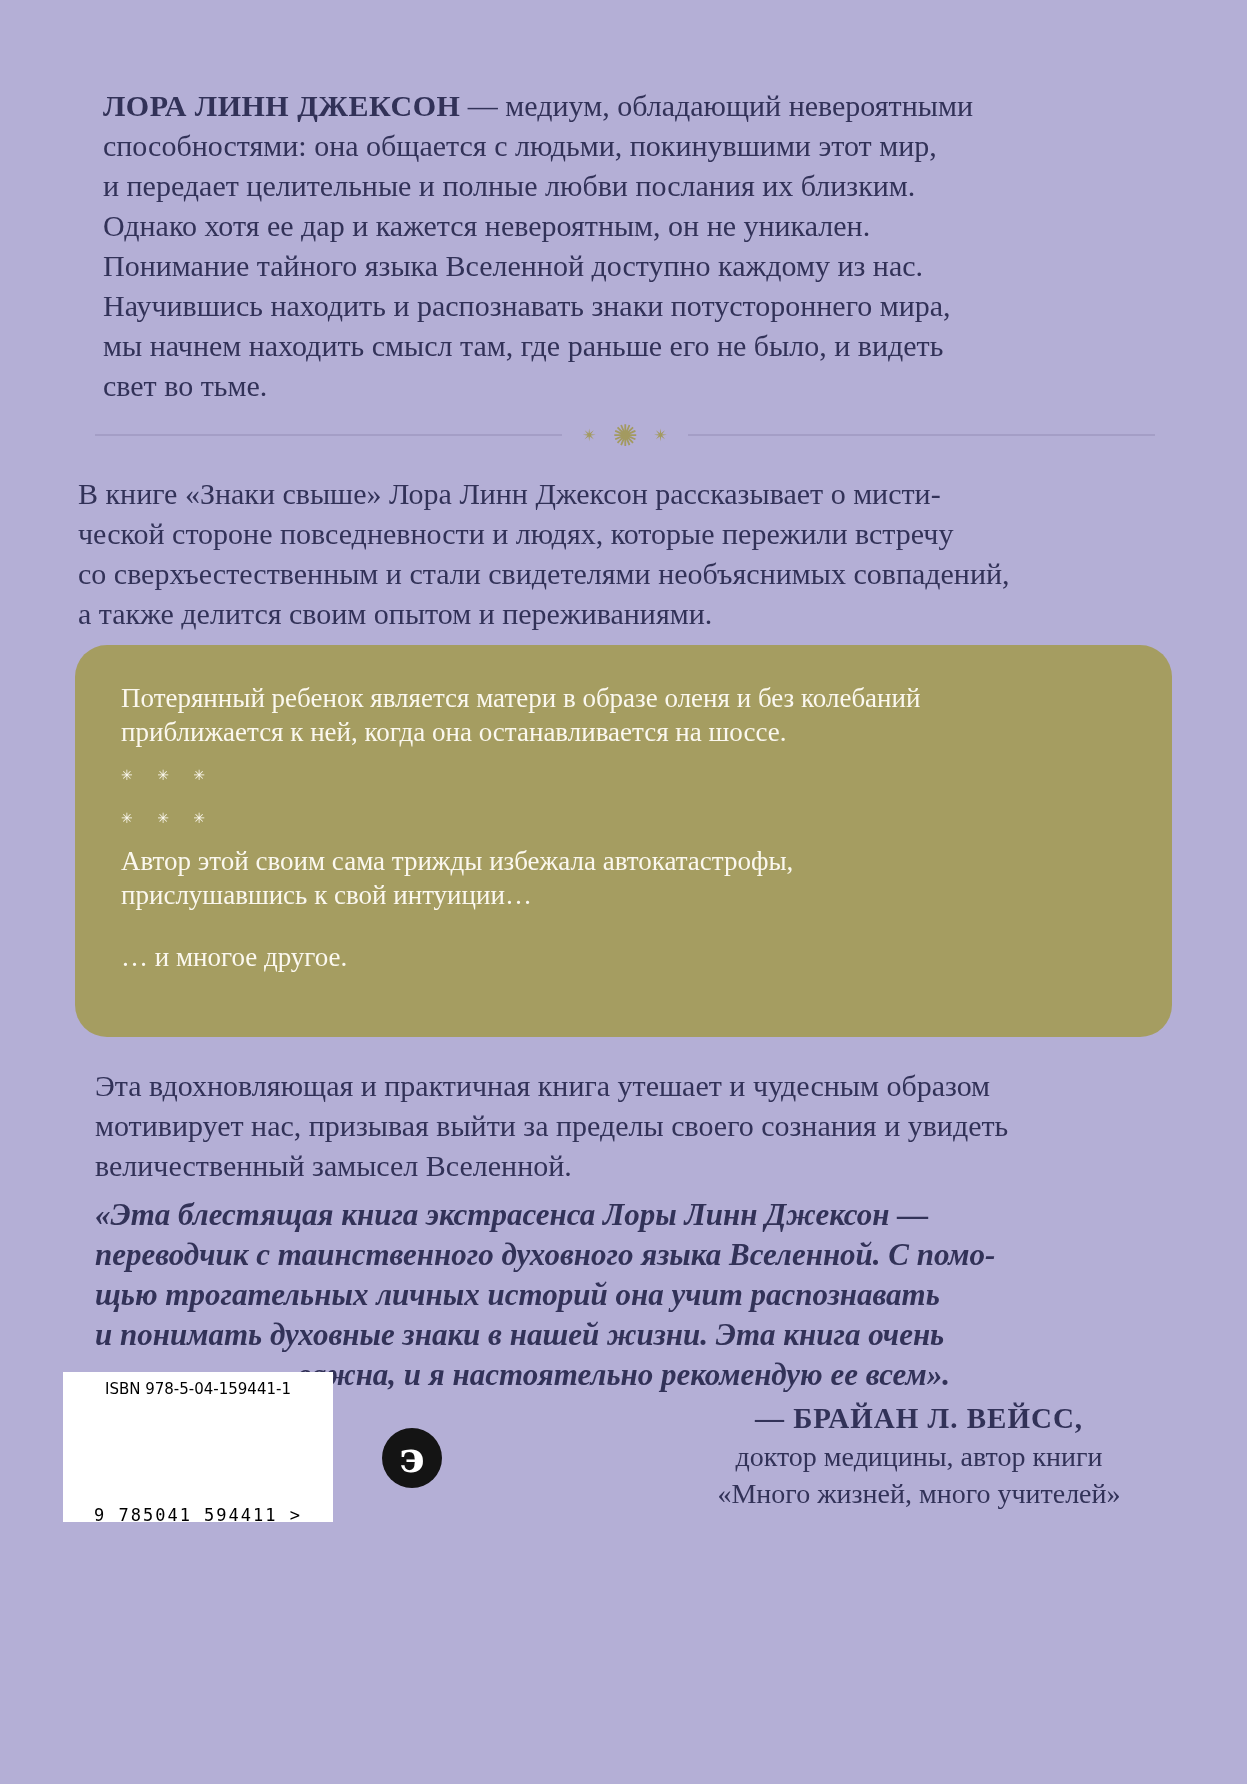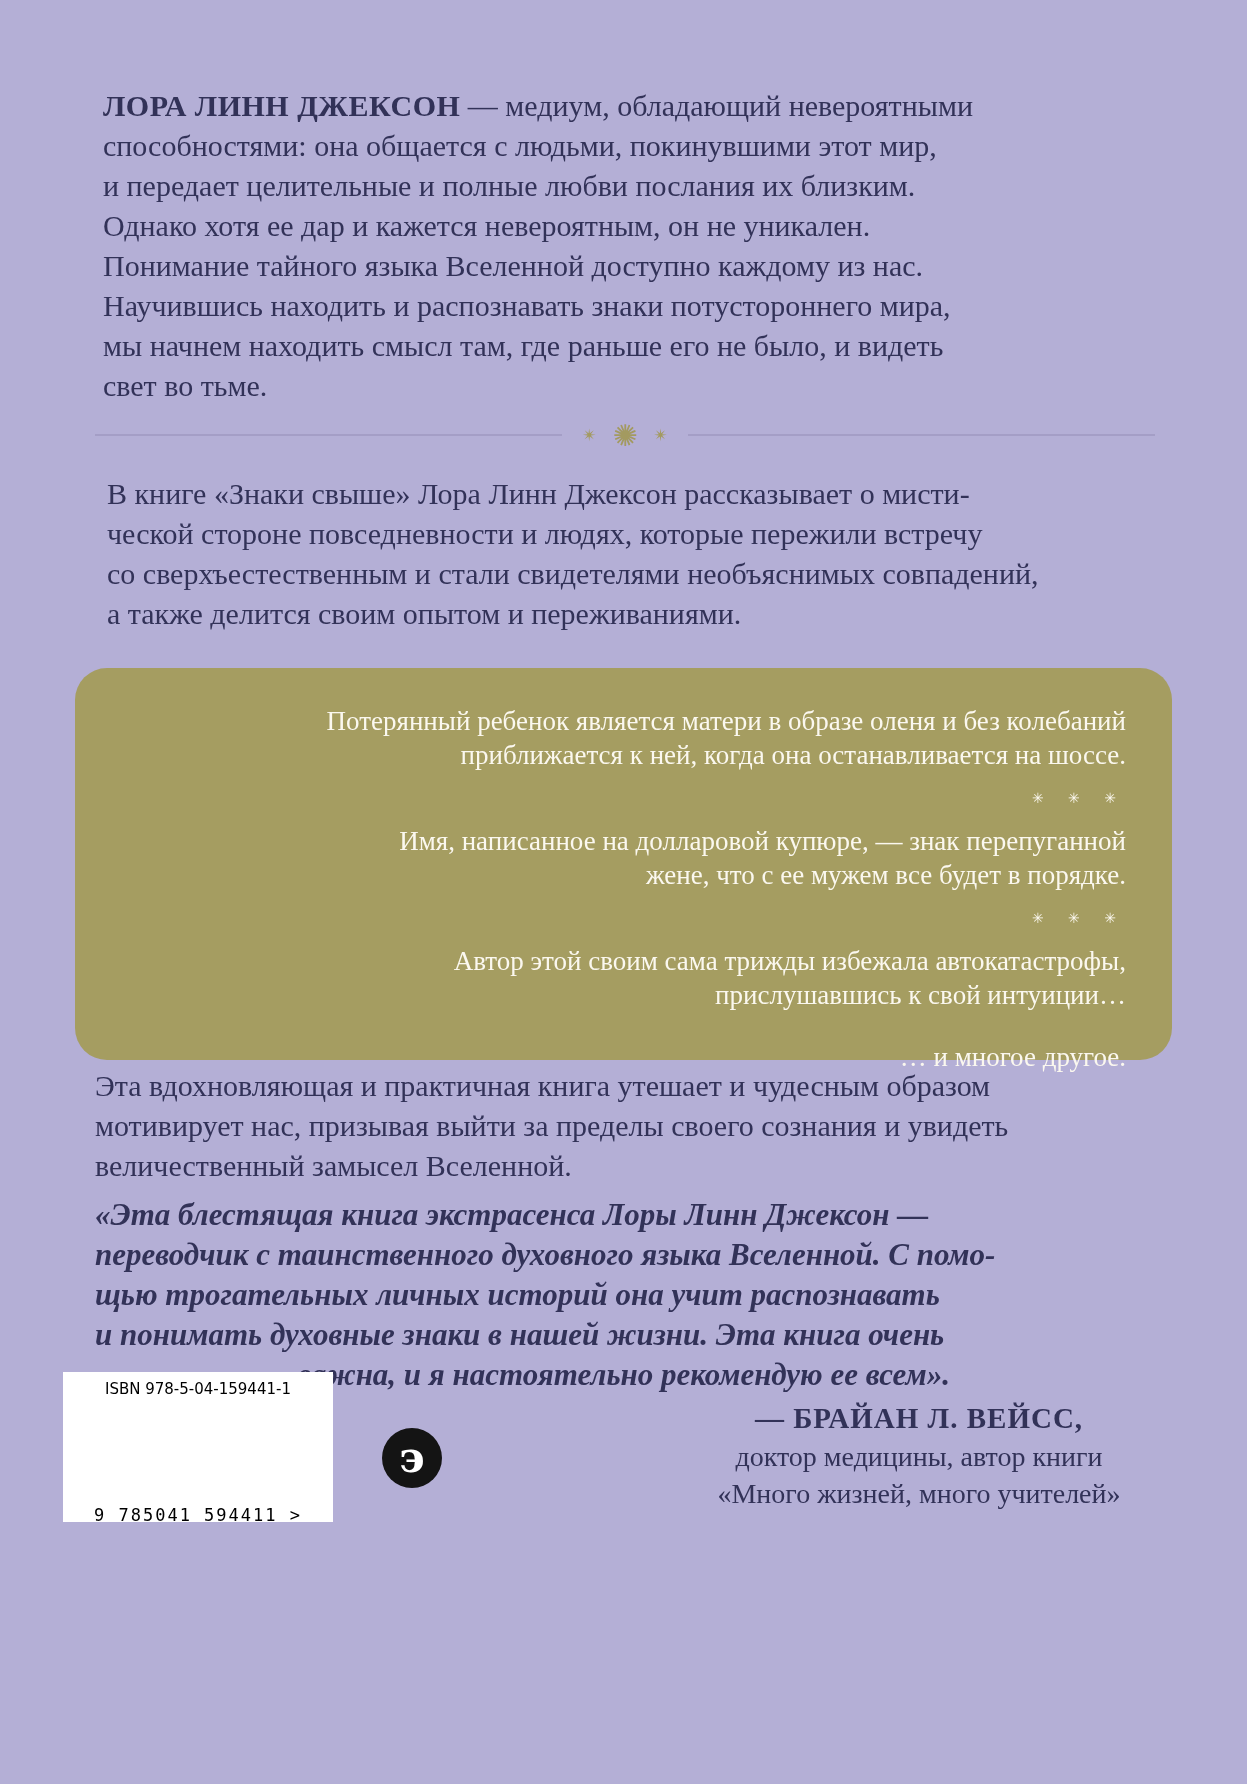--- a/index.html
+++ b/index.html
@@ -22,29 +22,29 @@
     display:flex;align-items:center;gap:20px;height:30px;
   }
   .divider .rule{flex:1;border-top:2px solid #a49ec6;height:0;}
   .divider .stars{
     display:flex;align-items:center;gap:16px;
     color:#a39a60;font-family:"DejaVu Sans",sans-serif;
   }
   .star-small{font-size:17px;}
   .star-big{font-size:30px;}
   .about{
-    position:absolute;left:107px;right:70px;top:474px;
+    position:absolute;left:78px;right:70px;top:474px;
     font-size:30px;line-height:40px;margin:0;
   }
   .highlight-box{
     position:absolute;left:75px;right:75px;top:645px;height:392px;
     background:#a59d61;border-radius:32px;
     box-sizing:border-box;padding:36px 46px 24px;
-    color:#fbf8ef;text-align:right;
-    font-size:27px;line-height:34px;margin-top:23px;
+    color:#fbf8ef;text-align:left;
+    font-size:27px;line-height:34px;
   }
   .box-sep{
     font-family:"DejaVu Sans",sans-serif;
     font-size:14px;letter-spacing:10px;
     margin:9px 0;color:#fbf8ef;
   }
   .box-item-last{margin-top:28px;}
   .closing{
     position:absolute;left:95px;right:70px;top:1066px;
     font-size:30px;line-height:40px;margin:0;
@@ -117,22 +117,20 @@
 
   <p class="about pre">В книге «Знаки свыше» Лора Линн Джексон рассказывает о мисти-
 ческой стороне повседневности и людях, которые пережили встречу
 со сверхъестественным и стали свидетелями необъяснимых совпадений,
 а также делится своим опытом и переживаниями.</p>
 
   <div class="highlight-box">
     <div class="pre">Потерянный ребенок является матери в образе оленя и без колебаний
 приближается к ней, когда она останавливается на шоссе.</div>
     <div class="box-sep">✳ ✳ ✳</div>
-    <div class="pre">Имя, написанное на долларовой купюре, — знак перепуганной
-жене, что с ее мужем все будет в порядке.</div>
     <div class="box-sep">✳ ✳ ✳</div>
     <div class="pre">Автор этой своим сама трижды избежала автокатастрофы,
 прислушавшись к свой интуиции…</div>
     <div class="box-item-last">… и многое другое.</div>
   </div>
 
   <p class="closing pre">Эта вдохновляющая и практичная книга утешает и чудесным образом
 мотивирует нас, призывая выйти за пределы своего сознания и увидеть
 величественный замысел Вселенной.</p>
 

